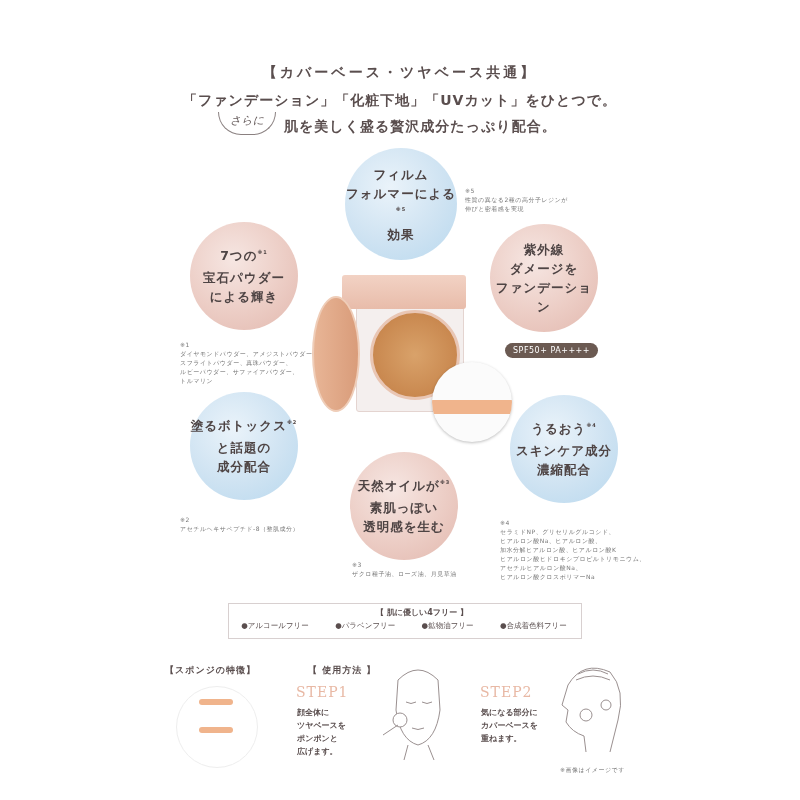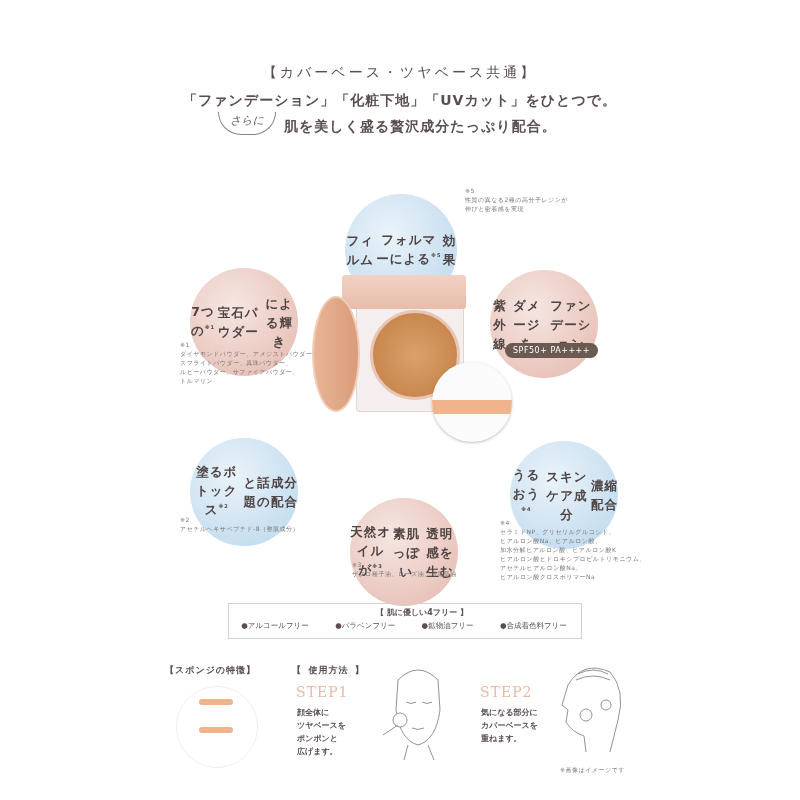--- a/index.html
+++ b/index.html
@@ -1,25 +1,25 @@
 <!DOCTYPE html>
 <html><head>
 <meta charset="utf-8">
 <style>
   html, body { margin:0; padding:0; }
   body { width:800px; height:800px; background:#ffffff; position:relative; overflow:hidden;
          font-family:"DejaVu Sans", sans-serif; color:#4a4040; }
   .abs { position:absolute; }
-  .hdr1 { left:0; width:800px; top:64px; text-align:center; font-size:14px; letter-spacing:3px; color:#5a4e4e; font-weight:normal; }
+  .hdr1 { left:0; width:800px; top:64px; text-align:center; font-size:14px; letter-spacing:3px; color:#5a4e4e; font-weight:bold; }
   .hdr2 { left:0; width:800px; top:92px; text-align:center; font-size:14px; letter-spacing:1px; color:#5a4e4e; font-weight:bold; }
   .hdr3 { left:284px; top:118px; font-size:14px; letter-spacing:1px; color:#5a4e4e; font-weight:bold; }
   .sarani { left:218px; top:112px; width:56px; height:22px; border:1px solid #8a8080; border-top:none; border-radius:0 0 28px 28px;
             font-size:11px; text-align:center; line-height:18px; color:#6a6060; font-style:italic; }
-  .circle { border-radius:50%; display:flex; align-items:center; justify-content:flex-start;
-            text-align:center; font-size:12.5px; font-weight:bold; color:#4e4444; line-height:19px; letter-spacing:1px;margin-top:46px; }
+  .circle { border-radius:50%; display:flex; flex-direction:column; align-items:center; justify-content:center;
+            text-align:center; font-size:12.5px; font-weight:bold; color:#4e4444; line-height:19px; letter-spacing:1px; }
   .blue { background:radial-gradient(circle at 40% 35%, #eaf3fa 0%, #cfe3f2 55%, #b8d8ee 100%); }
   .pink { background:radial-gradient(circle at 40% 35%, #f6e6e2 0%, #eccdc5 55%, #e2b8ae 100%); }
   .note { font-size:6px; color:#777; line-height:9px; letter-spacing:0.5px; }
   .sup { font-size:5px; position:relative; top:-6px; }
   .case-lid { left:342px; top:275px; width:124px; height:34px; background:linear-gradient(#f2d2c4,#e8bcaa); border-radius:3px; }
   .case-base { left:356px; top:306px; width:106px; height:104px; background:#f4efee; border:1px solid #e4d4d0; border-radius:3px; }
   .pan { left:370px; top:310px; width:84px; height:84px; border-radius:50%; background:radial-gradient(circle,#d9a26a 0%,#c9884f 70%,#bf7f48 100%); border:3px solid #e9c6b4; }
   .mirror { left:312px; top:296px; width:44px; height:112px; border-radius:50%; background:linear-gradient(90deg,#e8b596,#d99c7a); border:2px solid #efcdb8; }
   .puff { left:432px; top:362px; width:80px; height:80px; border-radius:50%; background:#fbfbfb; box-shadow:0 1px 3px rgba(0,0,0,0.25); overflow:hidden; }
   .puff-band { position:absolute; left:0; top:38px; width:80px; height:14px; background:#f0b48c; }
@@ -124,21 +124,21 @@
   <span>●鉱物油フリー</span>
   <span>●合成着色料フリー</span>
 </div>
 
 <div class="abs sec-title" style="left:165px;top:664px;">【スポンジの特徴】</div>
 <div class="abs sponge">
   <div class="sp-tag" style="left:22px;top:12px;"></div>
   <div class="sp-tag" style="left:22px;top:40px;"></div>
 </div>
 
-<div class="abs sec-title" style="left:292px;top:664px;font-family:Liberation Mono, monospace;">【 使用方法 】</div>
+<div class="abs sec-title" style="left:308px;top:664px;">【 使用方法 】</div>
 <div class="abs step" style="left:296px;top:684px;">STEP1</div>
 <div class="abs step-text" style="left:297px;top:706px;">
   <div>顔全体に</div>
     <div>ツヤベースを</div>
     <div>ポンポンと</div>
     <div>広げます。</div>
 </div>
 
 <svg class="abs" style="left:378px;top:660px;" width="80" height="100">
   <path d="M20 20 Q40 0 60 20 L62 50 Q58 80 40 85 Q22 80 18 50 Z" fill="none" stroke="#9a9090" stroke-width="1"></path>

